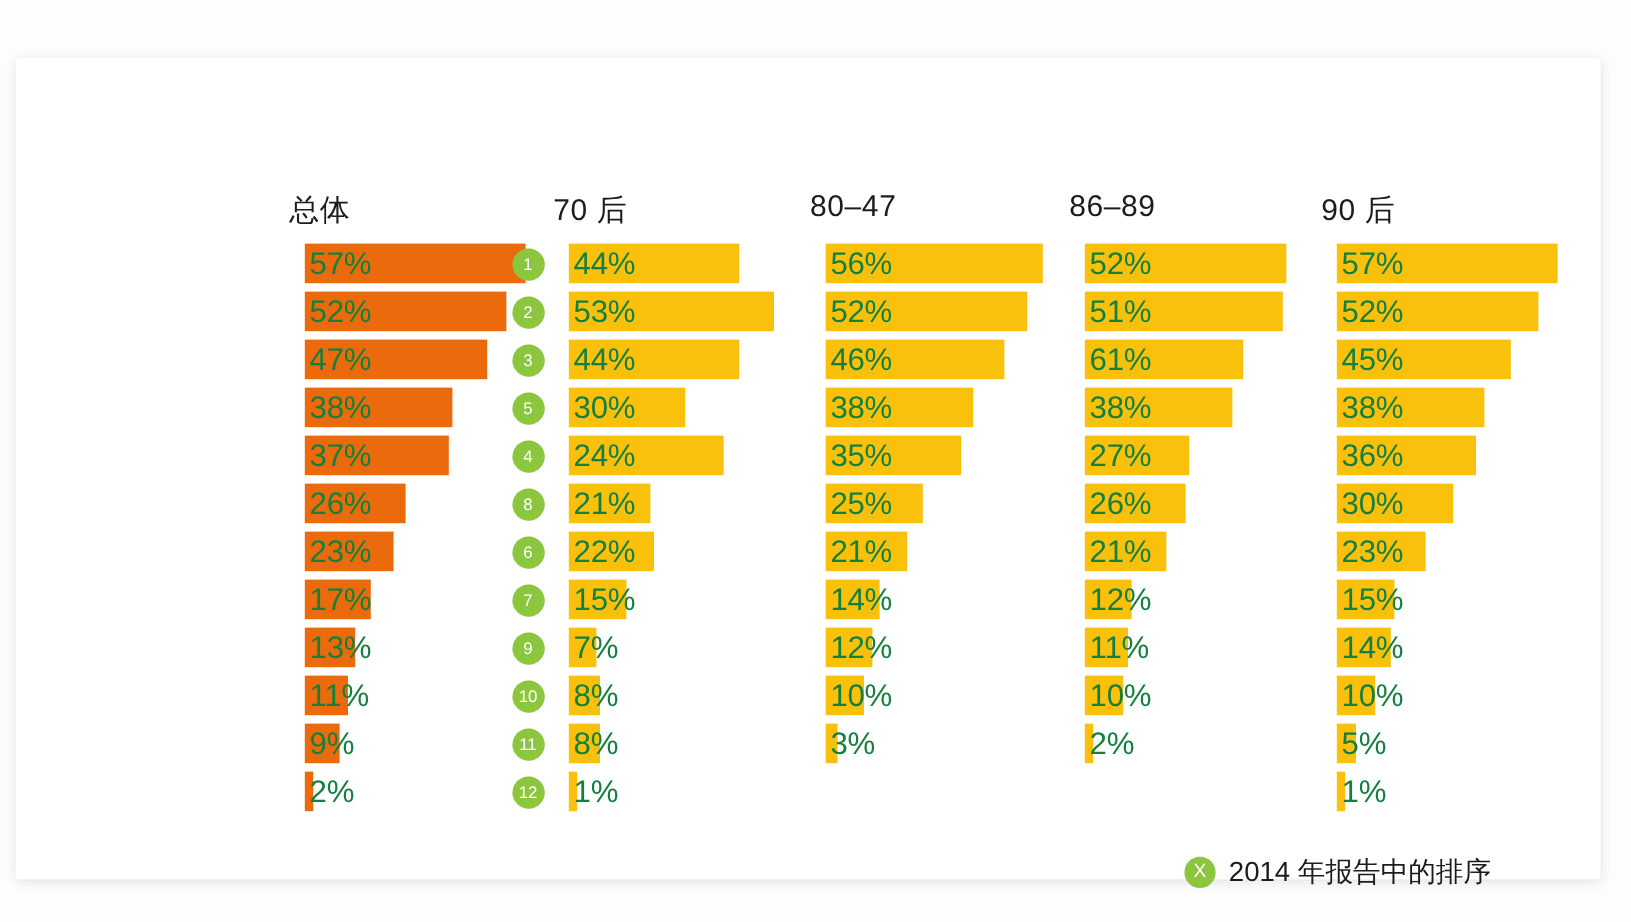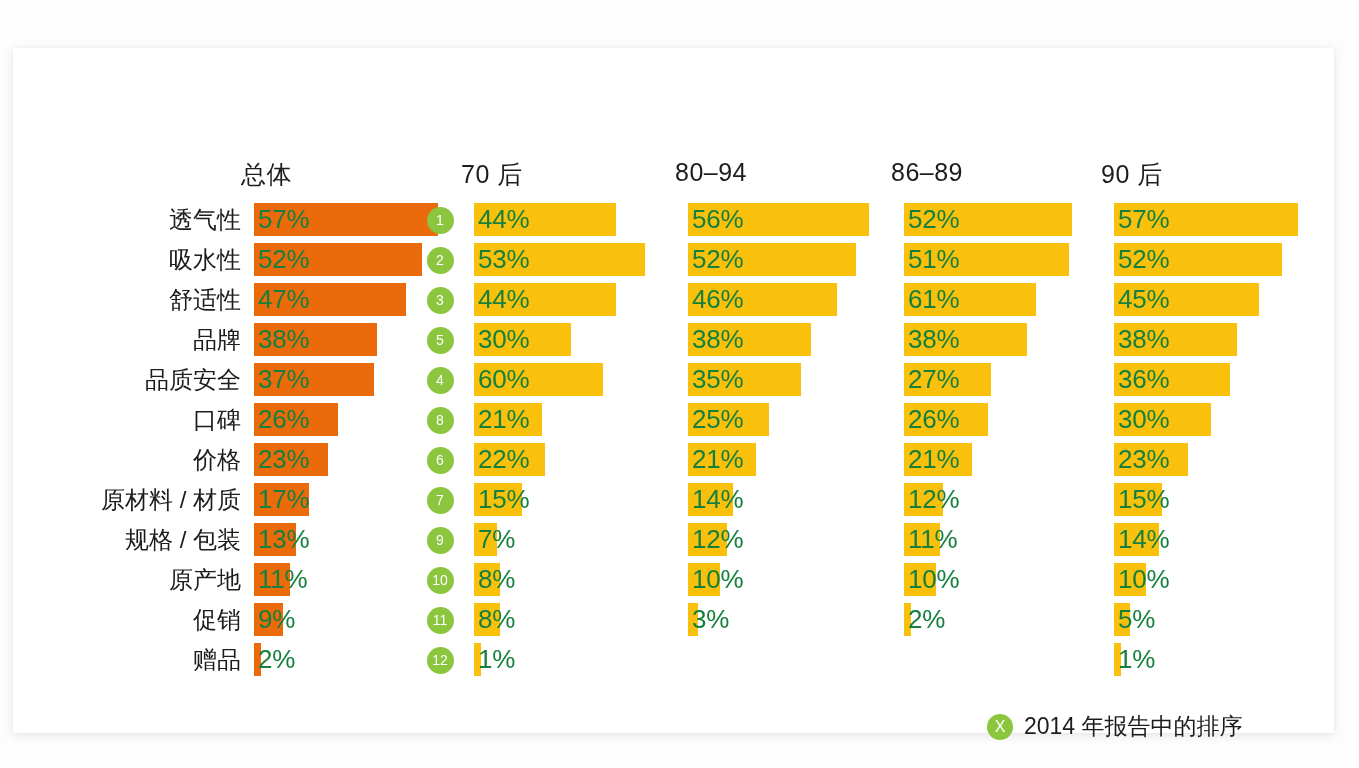--- a/index.html
+++ b/index.html
@@ -138,38 +138,24 @@
   }
 </style>
 </head>
 <body>
 
 <div id="canvas">
   <div id="card">
 
     <div class="col-header" style="left:228px;">总体</div>
     <div class="col-header" style="left:448px;">70 后</div>
-    <div class="col-header" style="left:662px;">80–94</div>
+    <div class="col-header" style="left:662px;">80–47</div>
     <div class="col-header" style="left:878px;">86–89</div>
     <div class="col-header" style="left:1088px;">90 后</div>
 
-    <div id="labels">
-        <div class="row-label">透气性</div>
-        <div class="row-label">吸水性</div>
-        <div class="row-label">舒适性</div>
-        <div class="row-label">品牌</div>
-        <div class="row-label">品质安全</div>
-        <div class="row-label">口碑</div>
-        <div class="row-label">价格</div>
-        <div class="row-label">原材料 / 材质</div>
-        <div class="row-label">规格 / 包装</div>
-        <div class="row-label">原产地</div>
-        <div class="row-label">促销</div>
-        <div class="row-label">赠品</div>
-      </div>
 
     <div class="series" style="left:241px; width:180px;">
         <div class="bar-row">
           <div class="bar" style="width: 184.11px; background: rgb(234, 106, 12);"></div>
           <div class="bar-value">57%</div>
         </div>
         <div class="bar-row">
           <div class="bar" style="width: 167.96px; background: rgb(234, 106, 12);"></div>
           <div class="bar-value">52%</div>
         </div>
@@ -226,21 +212,21 @@
         <div class="bar-row">
           <div class="bar" style="width: 142.12px; background: rgb(249, 192, 12);"></div>
           <div class="bar-value">44%</div>
         </div>
         <div class="bar-row">
           <div class="bar" style="width: 96.9px; background: rgb(249, 192, 12);"></div>
           <div class="bar-value">30%</div>
         </div>
         <div class="bar-row">
           <div class="bar" style="width: 129.2px; background: rgb(249, 192, 12);"></div>
-          <div class="bar-value">60%</div>
+          <div class="bar-value">24%</div>
         </div>
         <div class="bar-row">
           <div class="bar" style="width: 67.83px; background: rgb(249, 192, 12);"></div>
           <div class="bar-value">21%</div>
         </div>
         <div class="bar-row">
           <div class="bar" style="width: 71.06px; background: rgb(249, 192, 12);"></div>
           <div class="bar-value">22%</div>
         </div>
         <div class="bar-row">

